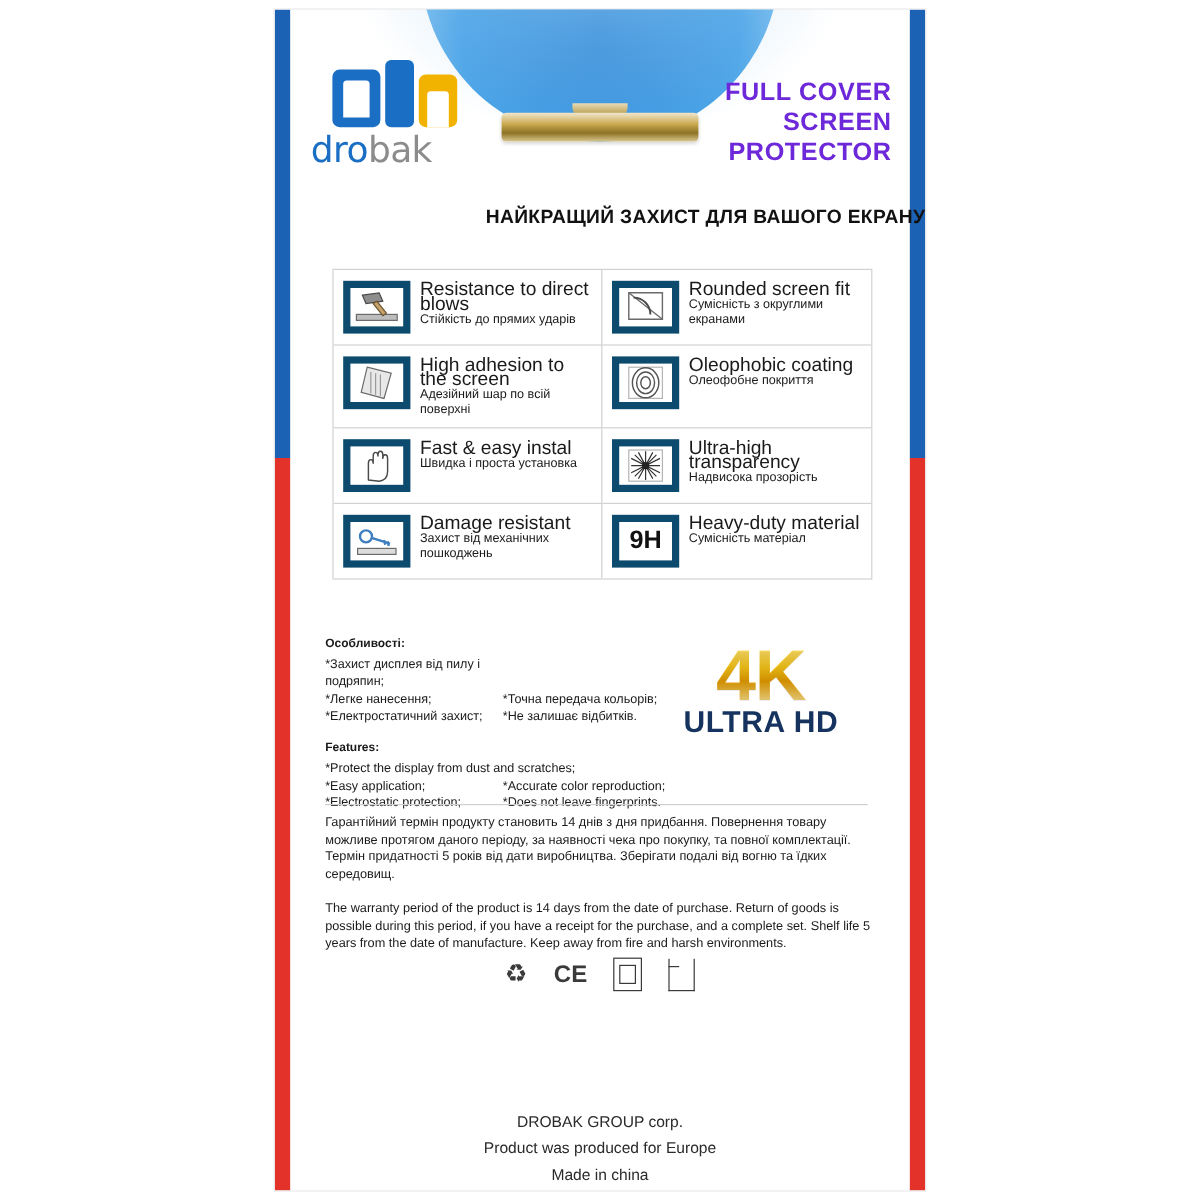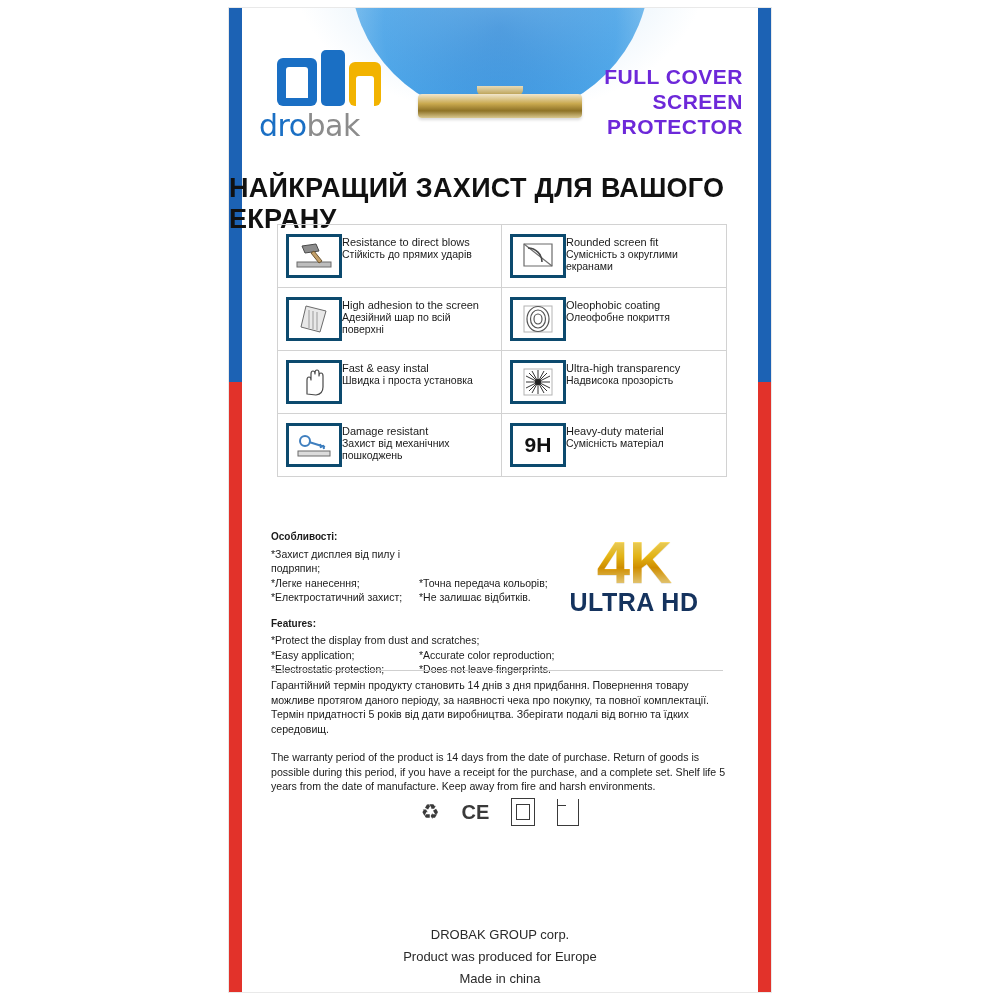--- a/index.html
+++ b/index.html
@@ -147,23 +147,23 @@
     letter-spacing: 0.5px;
     font-family: "Liberation Sans", sans-serif;
   }
 
   
   .headline {
     position: absolute;
     left: 0;
     right: 0;
     top: 165px;
-    text-align: left;
+    text-align: right;
     font-weight: bold;
-    font-size: 27px;
+    font-size: 16px;
     color: #111111;
     letter-spacing: 0.3px;
   }
 
   
   .features {
     position: absolute;
     left: 48px;
     top: 216px;
     width: 448px;
@@ -178,29 +178,30 @@
     min-height: 52px;
     box-sizing: border-box;
     border-bottom: 1px solid #d2d2d2;
   }
   .fcell:nth-child(odd) { border-right: 1px solid #d2d2d2; }
   .fcell:nth-child(7), .fcell:nth-child(8) { border-bottom: none; }
   .ficon {
     flex: 0 0 auto;
     width: 56px;
     height: 44px;
-    border: 3px solid #0c4a6e;
+    border: 6px solid #0c4a6e;
+    margin-right: 8px;
     display: flex;
     align-items: center;
     justify-content: center;
     box-sizing: border-box;
   }
   .ftext { padding-top: 2px; }
   .ften {
-    font-size: 11px;
+    font-size: 16px;
     color: #1a1a1a;
     line-height: 12px;
   }
   .ftua {
     font-size: 10.5px;
     color: #1a1a1a;
     line-height: 12px;
   }
   .nine-h {
     font-weight: bold;

